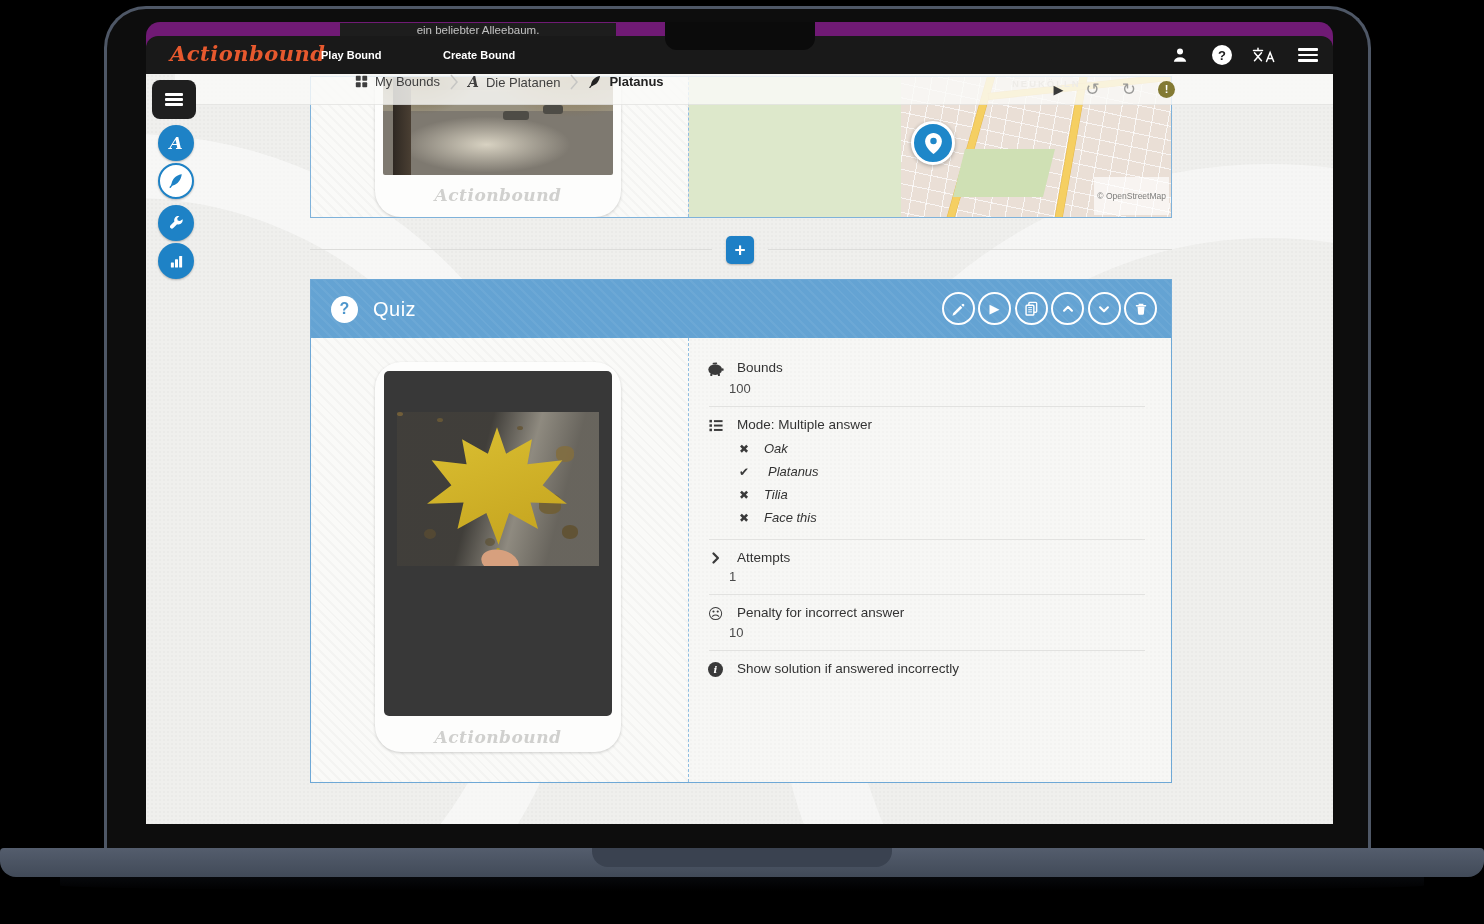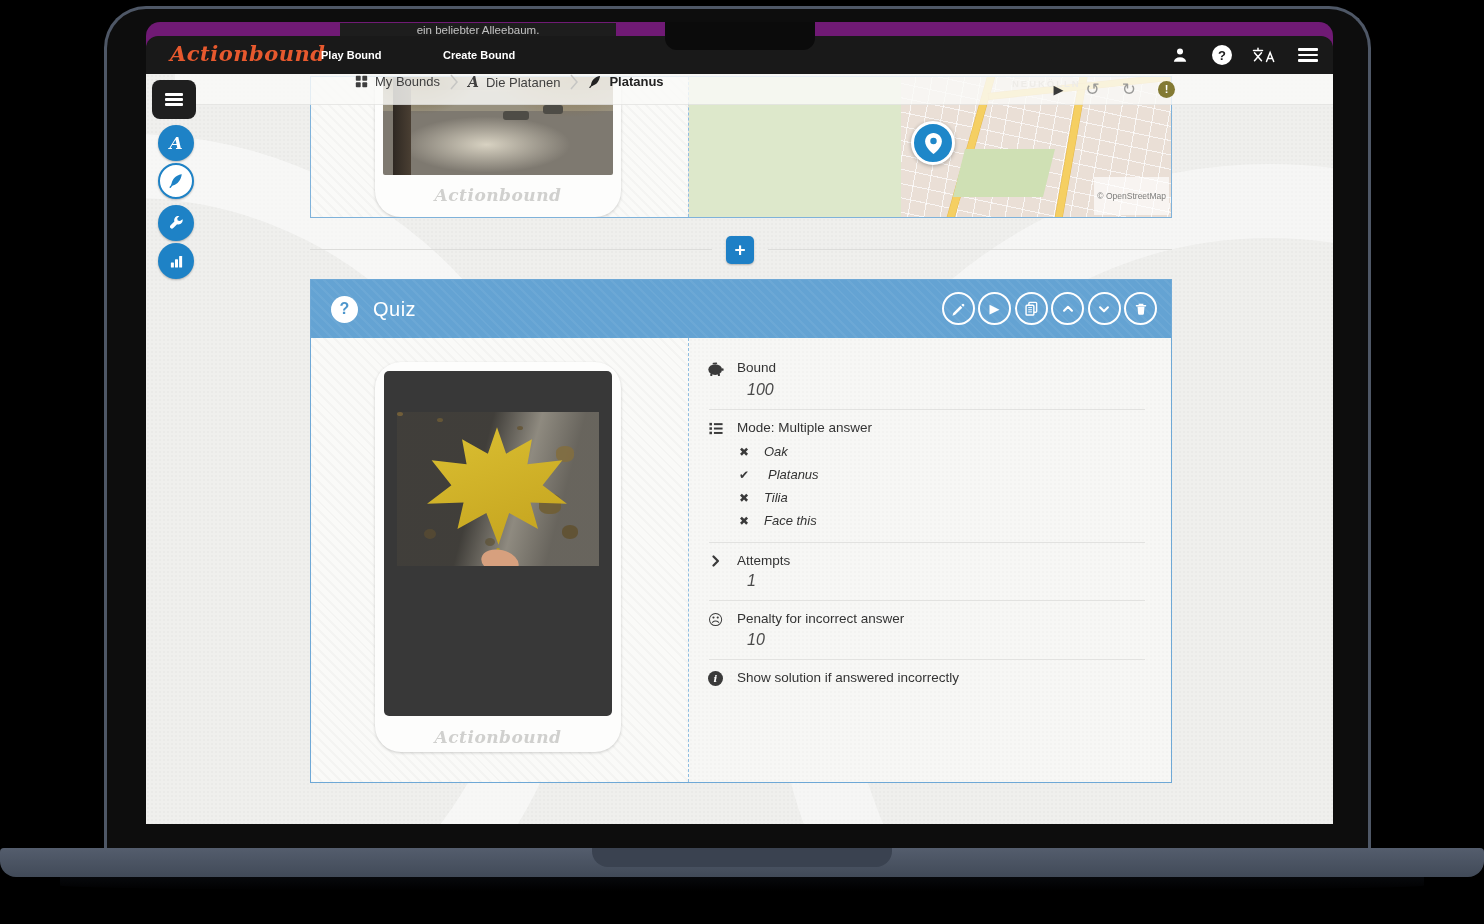--- a/index.html
+++ b/index.html
@@ -115,21 +115,21 @@
     clip-path:polygon(50% 4%,56% 24%,73% 13%,70% 32%,93% 29%,80% 48%,96% 62%,72% 61%,77% 81%,58% 69%,51% 93%,43% 69%,24% 81%,28% 61%,4% 62%,20% 48%,7% 29%,30% 32%,27% 13%,44% 24%);}
   .leaf-stem{position:absolute;left:99px;top:136px;width:3px;height:20px;background:#b39a1e;transform:rotate(4deg);}
   .hand{position:absolute;left:84px;bottom:-8px;width:38px;height:24px;background:#d7a07e;border-radius:50%;transform:rotate(14deg);}
   .debris{position:absolute;left:0;top:0;width:6px;height:4px;border-radius:50%;background:rgba(122,100,58,.85);
     box-shadow:40px 6px 0 rgba(110,92,54,.8),120px 14px 0 rgba(100,84,50,.8),165px 40px 0 6px rgba(130,110,64,.9),
       150px 90px 0 8px rgba(112,94,52,.9),170px 118px 0 5px rgba(96,80,46,.85),30px 120px 0 3px rgba(96,80,46,.6),90px 128px 0 2px rgba(90,76,44,.6);}
   
   .srow{display:flex;gap:13px;align-items:flex-start;}
   .srow .ic{width:17px;flex:none;display:flex;justify-content:center;margin-top:1px;}
   .slabel{font-size:13.5px;color:#333;font-weight:500;}
-  .sval{font-size:16px;color:#4a4a4a;font-style:italic;margin:4px 0 0 40px;}
+  .sval{font-size:13px;color:#4a4a4a;margin:4px 0 0 22px;}
   .sdiv{height:1px;background:#e2e2e0;margin:10px 10px 10px 2px;}
   .opt{display:flex;gap:13px;align-items:center;margin:8px 0 0 30px;}
   .opt .mk{font-size:12px;color:#3a3a3a;width:14px;text-align:center;font-style:normal;}
   .opt .ot{font-size:13px;color:#333;font-style:italic;}
   .info-dot{width:15px;height:15px;border-radius:50%;background:#3a3a3a;color:#fff;display:flex;align-items:center;
     justify-content:center;font-family:"DejaVu Serif",serif;font-size:10px;font-style:italic;font-weight:bold;}
   .frown{font-size:15px;color:#3a3a3a;line-height:1;}
   svg{display:block;}
 </style>
 </head>
@@ -335,21 +335,21 @@
           <div class="srow">
             <span class="ic">
               <svg width="17" height="16" viewBox="0 0 17 16" fill="#3a3a3a">
                   <ellipse cx="8.2" cy="8.6" rx="6.9" ry="5.3"></ellipse>
                   <rect x="3.3" y="12.6" width="2" height="2.4" rx=".5"></rect>
                   <rect x="10.9" y="12.6" width="2" height="2.4" rx=".5"></rect>
                   <rect x="5.6" y="1.6" width="4.6" height="1.6" rx=".8" transform="rotate(-6 8 2.4)"></rect>
                   <rect x="14.8" y="7.2" width="1.8" height="2.6" rx=".9"></rect>
                 </svg>
             </span>
-            <span class="slabel">Bound</span>
+            <span class="slabel">Bounds</span>
           </div>
           <div class="sval">100</div>
           <div class="sdiv"></div>
 
           <div class="srow">
             <span class="ic">
               <svg width="16" height="15" viewBox="0 0 16 16" fill="#3a3a3a">
                   <rect x="1" y="2" width="2.7" height="2.7"></rect>
                   <rect x="1" y="6.7" width="2.7" height="2.7"></rect>
                   <rect x="1" y="11.4" width="2.7" height="2.7"></rect>

